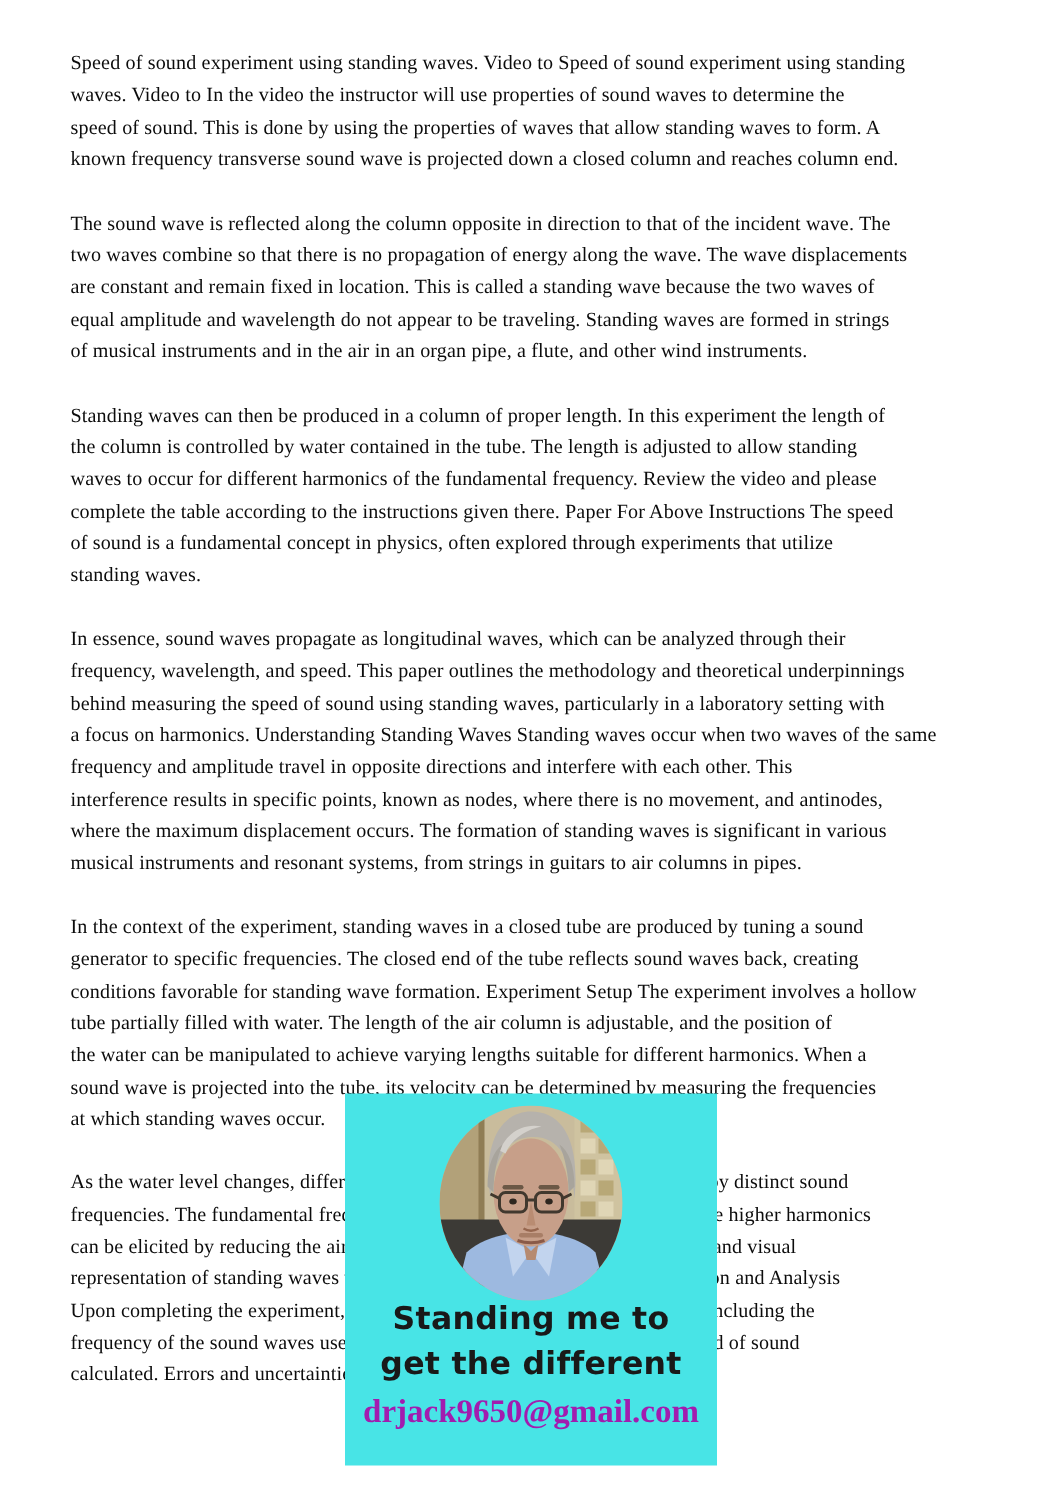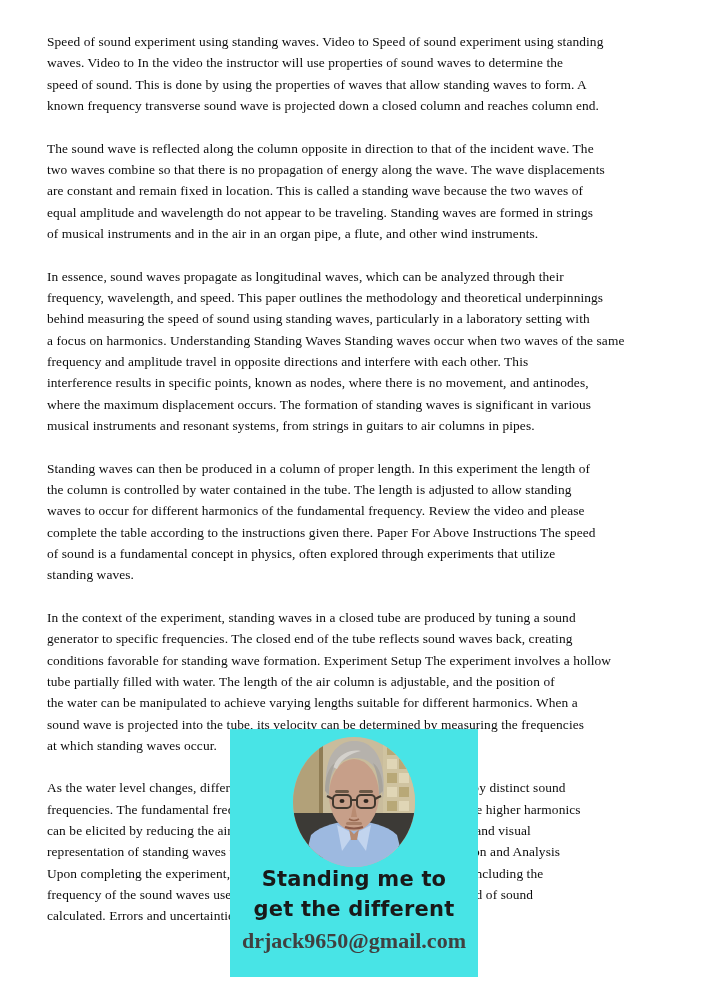--- a/index.html
+++ b/index.html
@@ -49,53 +49,53 @@
     text-align: center;
   }
   .contact-line.first { margin-top: -1px; }
   .contact-line.second { margin-top: 3px; }
   .email {
     margin-top: 4px;
     font-family: "Liberation Serif", serif;
     font-weight: 700;
     font-size: 22px;
     line-height: 28px;
-    color: #404040;
+    color: #a21caf;
     text-align: center;
   }
 </style>
 </head>
 <body>
 
 <div class="page">
 
   <div class="doc">
     <p class="para">Speed of sound experiment using standing waves. Video to Speed of sound experiment using standing
 waves. Video to In the video the instructor will use properties of sound waves to determine the
 speed of sound. This is done by using the properties of waves that allow standing waves to form. A
 known frequency transverse sound wave is projected down a closed column and reaches column end.</p>
     <p class="para">The sound wave is reflected along the column opposite in direction to that of the incident wave. The
 two waves combine so that there is no propagation of energy along the wave. The wave displacements
 are constant and remain fixed in location. This is called a standing wave because the two waves of
 equal amplitude and wavelength do not appear to be traveling. Standing waves are formed in strings
 of musical instruments and in the air in an organ pipe, a flute, and other wind instruments.</p>
+    <p class="para">Standing waves can then be produced in a column of proper length. In this experiment the length of
+the column is controlled by water contained in the tube. The length is adjusted to allow standing
+waves to occur for different harmonics of the fundamental frequency. Review the video and please
+complete the table according to the instructions given there. Paper For Above Instructions The speed
+of sound is a fundamental concept in physics, often explored through experiments that utilize
+standing waves.</p>
     <p class="para">In essence, sound waves propagate as longitudinal waves, which can be analyzed through their
 frequency, wavelength, and speed. This paper outlines the methodology and theoretical underpinnings
 behind measuring the speed of sound using standing waves, particularly in a laboratory setting with
 a focus on harmonics. Understanding Standing Waves Standing waves occur when two waves of the same
 frequency and amplitude travel in opposite directions and interfere with each other. This
 interference results in specific points, known as nodes, where there is no movement, and antinodes,
 where the maximum displacement occurs. The formation of standing waves is significant in various
 musical instruments and resonant systems, from strings in guitars to air columns in pipes.</p>
-    <p class="para">Standing waves can then be produced in a column of proper length. In this experiment the length of
-the column is controlled by water contained in the tube. The length is adjusted to allow standing
-waves to occur for different harmonics of the fundamental frequency. Review the video and please
-complete the table according to the instructions given there. Paper For Above Instructions The speed
-of sound is a fundamental concept in physics, often explored through experiments that utilize
-standing waves.</p>
     <p class="para">In the context of the experiment, standing waves in a closed tube are produced by tuning a sound
 generator to specific frequencies. The closed end of the tube reflects sound waves back, creating
 conditions favorable for standing wave formation. Experiment Setup The experiment involves a hollow
 tube partially filled with water. The length of the air column is adjustable, and the position of
 the water can be manipulated to achieve varying lengths suitable for different harmonics. When a
 sound wave is projected into the tube, its velocity can be determined by measuring the frequencies
 at which standing waves occur.</p>
     <p class="para">As the water level changes, different harmonics can be formed, each signaled by distinct sound
 frequencies. The fundamental frequency relates to the longest air column, while higher harmonics
 can be elicited by reducing the air column length. This setup offers a practical and visual

